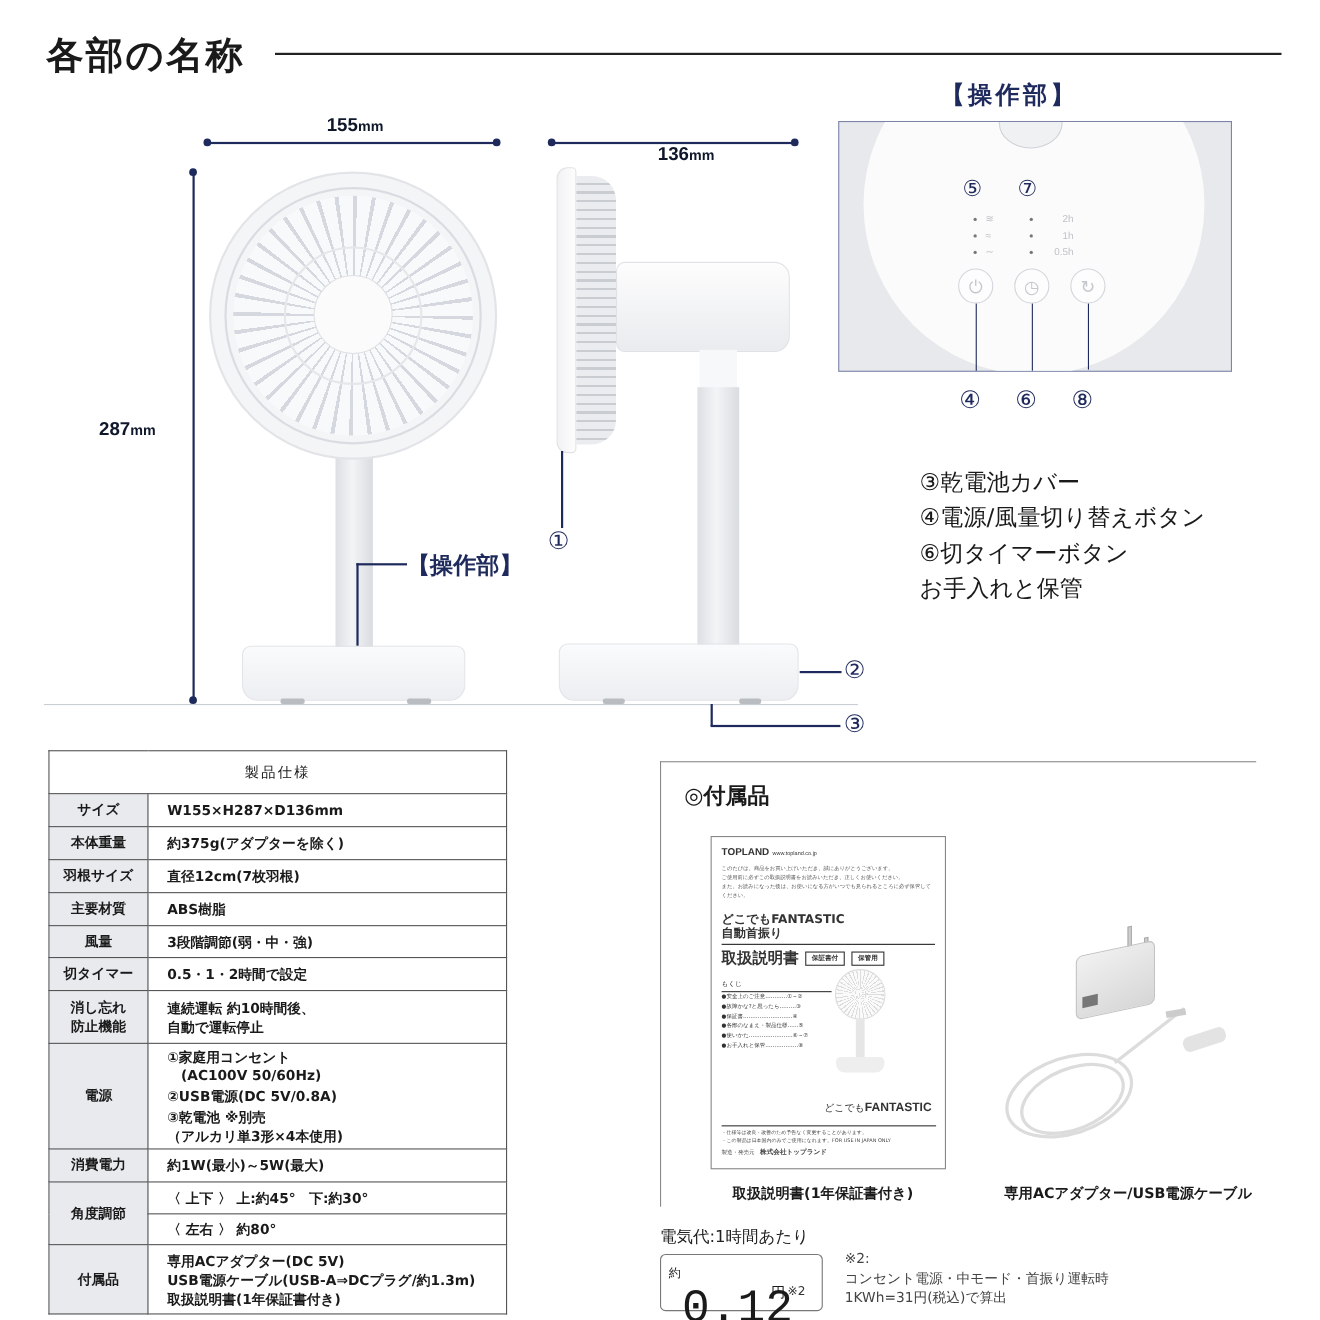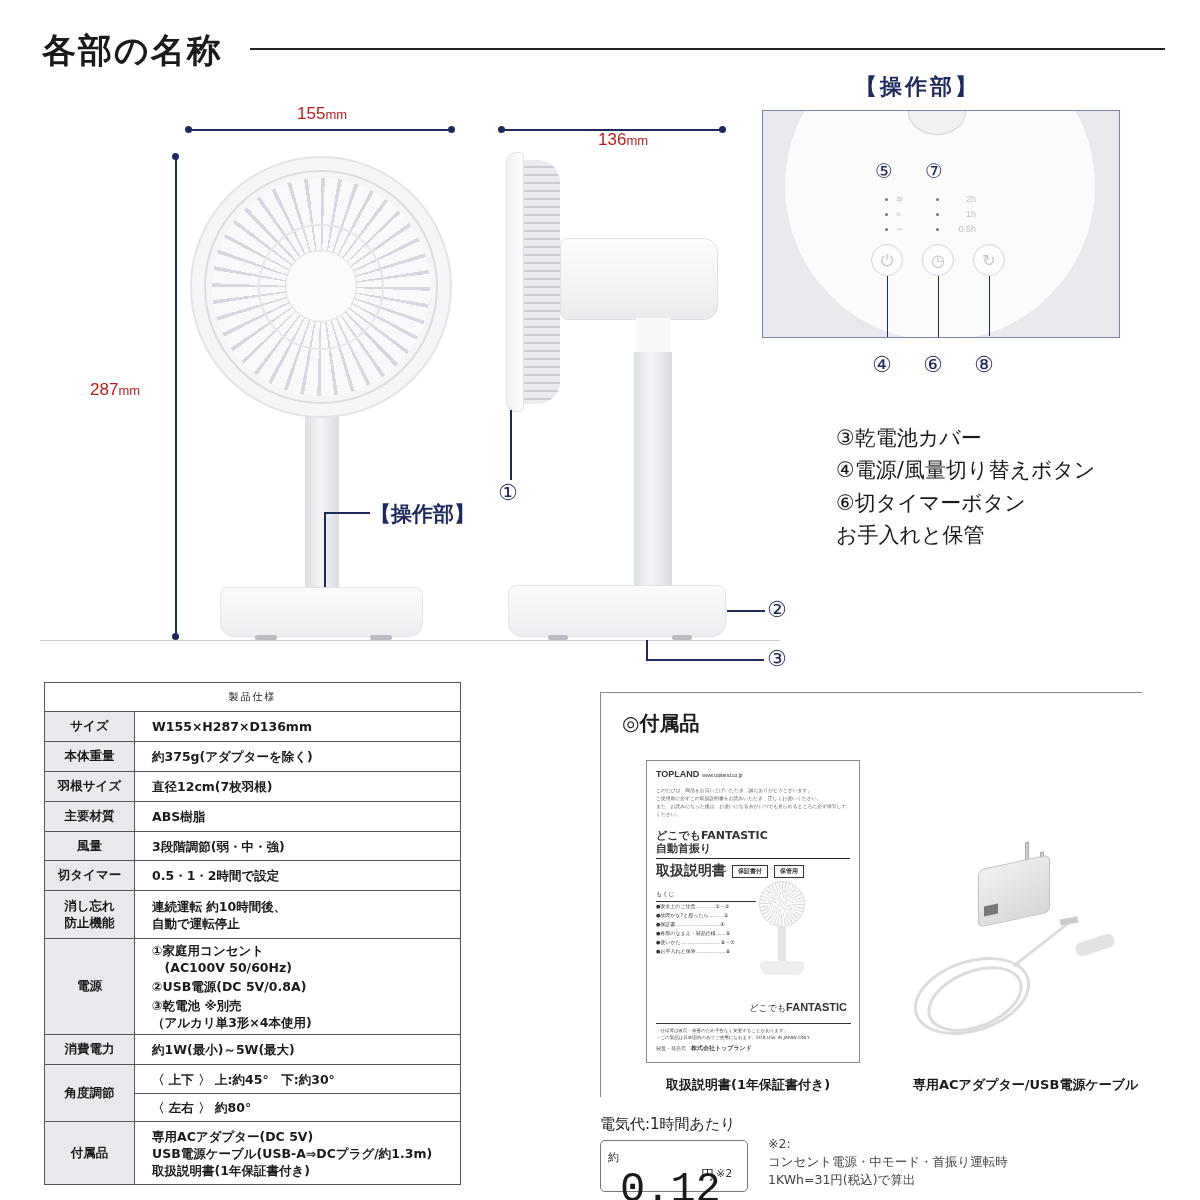--- a/index.html
+++ b/index.html
@@ -3,21 +3,21 @@
   <meta charset="utf-8">
   <style>
     * { box-sizing: border-box; margin: 0; padding: 0; }
     html, body { width: 1200px; height: 1200px; background: #ffffff; overflow: hidden; }
     body { position: relative; font-family: "DejaVu Sans", sans-serif; color: #1a1a1a; }
     .abs { position: absolute; }
 
     
     .page-title { left: 42px; top: 28px; font-size: 34px; font-weight: bold; letter-spacing: 2px; color: #1a1a1a; }
     .title-rule { left: 250px; top: 48px; width: 915px; height: 2px; background: #222; }
-    .dim-label { font-size: 17px; color: #b91c1c; font-family: "Liberation Sans", sans-serif; }
+    .dim-label { font-size: 17px; color: #0f172a; font-family: "Liberation Sans", sans-serif; font-weight: bold; }
     .dim-label small { font-size: 13px; }
     .hline { height: 1.5px; background: #1f2a5c; }
     .vline { width: 1.5px; background: #1f2a5c; }
     .dot { width: 7px; height: 7px; border-radius: 50%; background: #1f2a5c; }
 
     
     .ground { left: 40px; top: 640px; width: 740px; height: 1px; background: #c9ced6; }
 
     
     .fan-head { border-radius: 50%; background: #f4f5f7; border: 2px solid #e2e4e8; }
@@ -43,21 +43,21 @@
     .p-lamp { font-size: 9px; color: #bfc2c7; font-family: "Liberation Sans", sans-serif; }
     .p-dot { width: 3px; height: 3px; border-radius: 50%; background: #777; display: inline-block; margin-right: 8px; vertical-align: middle; }
 
     
     .parts { left: 836px; top: 422px; }
     .parts li { list-style: none; font-size: 21px; line-height: 32.3px; color: #1a1a1a; white-space: nowrap; }
 
     
     .spec { left: 44px; top: 682px; width: 417px; border-collapse: collapse; font-size: 12.5px; }
     .spec td, .spec th { border: 1px solid #555; }
-    .spec th.head { font-weight: normal; height: 29px; background: #fff; font-size: 10px; letter-spacing: 2px; }
+    .spec th.head { font-weight: normal; height: 39px; background: #fff; font-size: 13px; letter-spacing: 2px; }
     .spec td.k { width: 90px; background: #e8eaed; text-align: center; font-weight: bold; font-size: 12.5px; }
     .spec td.v { padding-left: 17px; line-height: 17px; font-weight: bold; }
     .spec .v div { line-height: 17px; }
 
     
     .acc-box { left: 600px; top: 692px; width: 542px; height: 405px; border-top: 1.5px solid #8a8a8a; border-left: 1.5px solid #8a8a8a; }
     .acc-title { left: 622px; top: 710px; font-size: 20px; font-weight: bold; }
     .manual { left: 646px; top: 760px; width: 214px; height: 303px; border: 1.5px solid #888; background: #fff; padding: 8px 9px; font-size: 5px; color: #333; overflow: hidden; }
     .manual .brand { font-size: 9px; font-weight: bold; font-family: "Liberation Sans", sans-serif; }
     .manual .brand span { font-size: 5px; font-weight: normal; margin-left: 3px; }

